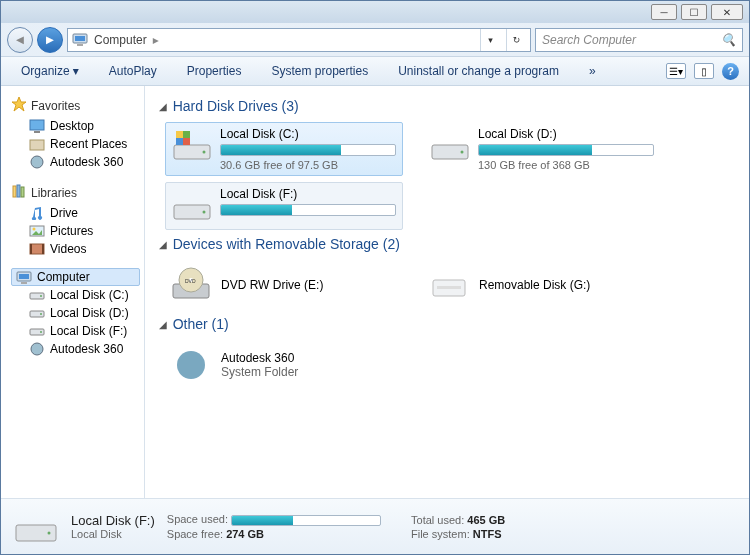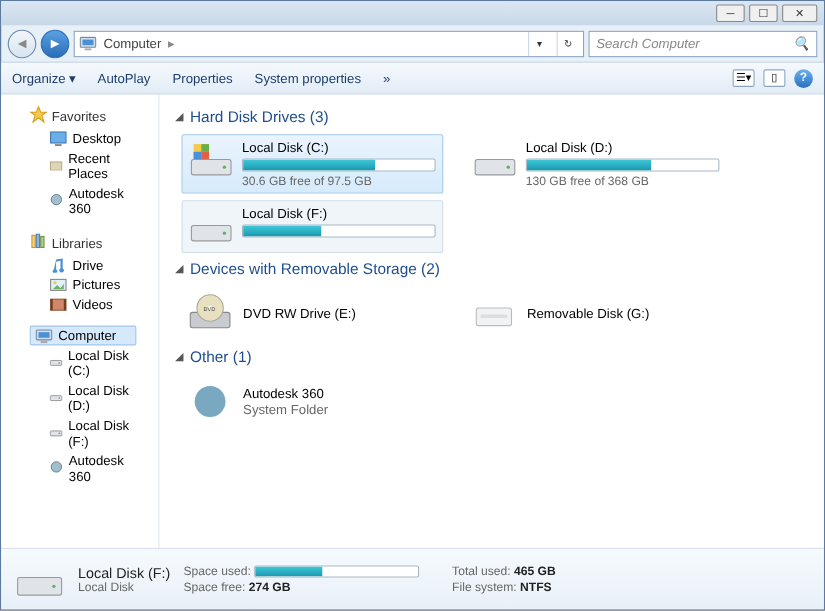--- a/index.html
+++ b/index.html
@@ -12,27 +12,27 @@
 
 .navbar { height: 33px; display: flex; align-items: center; padding: 2px 6px; gap: 4px; }
 .nav-arrow { width: 26px; height: 26px; border-radius: 50%; border: 1px solid #6a8ab0; display: flex; align-items: center; justify-content: center; font-size: 13px; color: #888; background: linear-gradient(#f2f6fb, #d8e4f0); }
 .nav-arrow.fwd { color: #fff; background: linear-gradient(#5aa0e0, #2a6db8); border-color: #2a6db8; }
 .addressbar { flex: 1; height: 24px; background: #fff; border: 1px solid #8ca6c2; display: flex; align-items: center; padding: 0 4px; gap: 6px; font-size: 12px; color: #444; }
 .addressbar .crumb-sep { color: #888; }
 .adr-btn { width: 20px; height: 22px; border-left: 1px solid #ccd8e4; display: flex; align-items: center; justify-content: center; font-size: 9px; color: #333; }
 .searchbox { width: 208px; height: 24px; background: #fff; border: 1px solid #8ca6c2; display: flex; align-items: center; padding: 0 6px; font-size: 12px; color: #888; font-style: italic; justify-content: space-between; }
 
 .toolbar { height: 30px; background: linear-gradient(#f5f9fd, #e2ecf6); border-top: 1px solid #c8d6e4; border-bottom: 1px solid #c8d6e4; display: flex; align-items: center; padding: 0 10px; gap: 20px; font-size: 12px; }
-.tb-item { color: #1e3e6e; cursor: pointer; display: flex; align-items: center; gap: 3px; }
+.tb-item { color: #1e3e6e; cursor: pointer; display: flex; align-items: center; gap: 3px; margin-left: 10px; }
 .tb-right { margin-left: auto; display: flex; gap: 8px; align-items: center; }
 .tb-icon { width: 20px; height: 16px; border: 1px solid #8ca6c2; border-radius: 2px; display: flex; align-items: center; justify-content: center; font-size: 10px; background: #fff; }
 .help-icon { width: 17px; height: 17px; border-radius: 50%; background: linear-gradient(#6ab0f0,#2a70c0); color: #fff; font-weight: bold; font-size: 11px; display:flex;align-items:center;justify-content:center;}
 
 .body-split { display: flex; height: 412px; }
-.sidebar { width: 144px; background: #fff; border-right: 1px solid #d8e2ec; padding: 8px 20px; font-size: 12px; overflow: hidden; }
+.sidebar { width: 144px; background: #fff; border-right: 1px solid #d8e2ec; padding: 8px 4px; font-size: 12px; overflow: hidden; }
 .tree-group { margin-bottom: 10px; }
 .tree-header { display: flex; align-items: center; gap: 4px; padding: 2px 6px; color: #333; }
 .tree-header.fav svg, .tree-header.lib svg, .tree-header.comp svg { width:16px; height:16px; }
 .tree-item { display: flex; align-items: center; gap: 5px; padding: 2px 4px 2px 24px; cursor: pointer; }
 .tree-item .ico { width: 16px; height: 14px; display: inline-block; }
 .tree-sel { margin-left:6px; background: #d6e8fb; border: 1px solid #a0c4e8; border-radius: 2px; padding: 1px 4px; display:flex; align-items:center; gap:5px;}
 
 .content { flex: 1; background: #fff; padding: 6px 14px; overflow: auto; }
 .cat-head { color: #1e4e8e; font-size: 14px; margin: 6px 0 8px 0; display: flex; align-items: center; gap: 6px; }
 .cat-head .arrow { font-size: 10px; color: #555; }
@@ -95,20 +95,21 @@
   </div>
 
   <div class="toolbar">
     <span class="tb-item">
         <span>Organize</span> 
         <span>▾</span>
       </span>
     <span class="tb-item">AutoPlay</span>
     <span class="tb-item">Properties</span>
     <span class="tb-item">System properties</span>
+    <span class="tb-item">Uninstall or change a program</span>
     <span class="tb-item">»</span>
     <div class="tb-right">
       <span class="tb-icon">☰▾</span>
       <span class="tb-icon">▯</span>
       <span class="help-icon">?</span>
     </div>
   </div>
 
   <div class="body-split">
 

